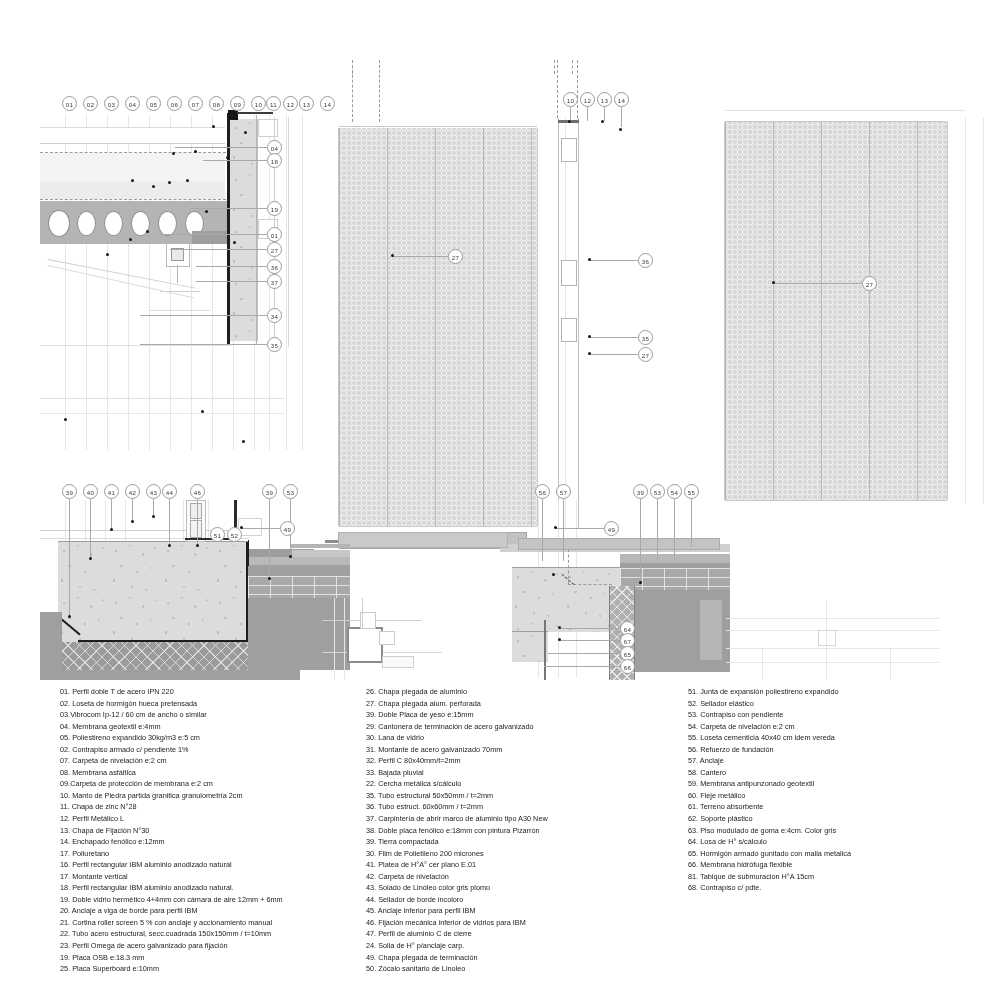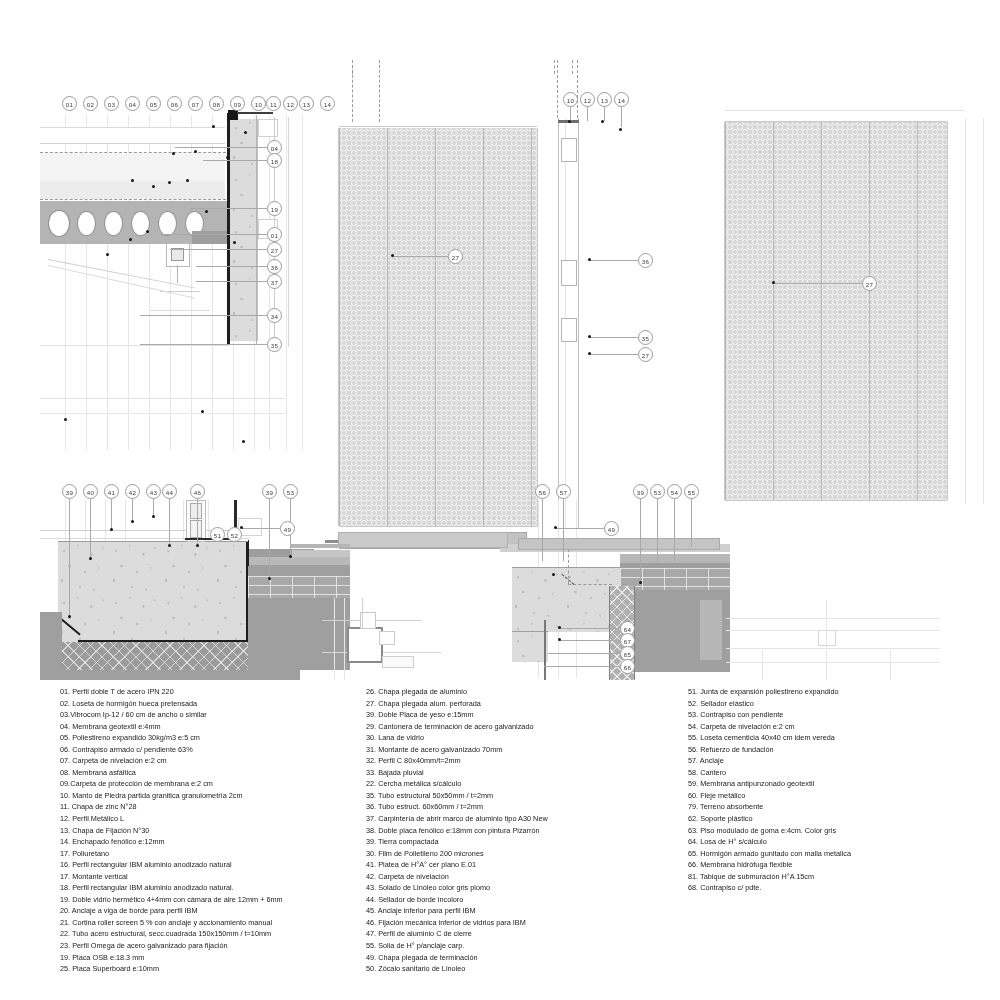--- a/index.html
+++ b/index.html
@@ -526,21 +526,21 @@
     <div class="dashv" style="left:232px; top:0; height:14px;"></div>
   </div>
 
   <div id="legend">
     <div class="legend-col" id="legend-col-1">
         <span class="item">01. Perfil doble T de acero IPN 220</span>
         <span class="item">02. Loseta de hormigón hueca pretensada</span>
         <span class="item">03.Vibrocom Ip-12 / 60 cm de ancho o similar</span>
         <span class="item">04. Membrana geotextil e:4mm</span>
         <span class="item">05. Poliestireno expandido 30kg/m3  e:5 cm</span>
-        <span class="item">06. Contrapiso armado c/ pendiente 63%</span>
+        <span class="item">02. Contrapiso armado c/ pendiente 1%</span>
         <span class="item">07. Carpeta de nivelación e:2 cm</span>
         <span class="item">08. Membrana asfáltica</span>
         <span class="item">09.Carpeta de protección de membrana e:2 cm</span>
         <span class="item">10. Manto de Piedra partida granitica granulometría 2cm</span>
         <span class="item">11. Chapa de zinc N°28</span>
         <span class="item">12. Perfil Metálico L</span>
         <span class="item">13. Chapa de Fijación N°30</span>
         <span class="item">14. Enchapado fenólico e:12mm</span>
         <span class="item">17. Poliuretano</span>
         <span class="item">16. Perfil rectangular IBM aluminio anodizado natural</span>
@@ -570,36 +570,36 @@
         <span class="item">38. Doble placa fenólico e:18mm con pintura Pizarrón</span>
         <span class="item">39. Tierra compactada</span>
         <span class="item">30. Film de Polietileno 200 micrones</span>
         <span class="item">41. Platea de H°A° cer plano E.01</span>
         <span class="item">42. Carpeta de nivelación</span>
         <span class="item">43. Solado de Linóleo color gris plomo</span>
         <span class="item">44. Sellador de borde incoloro</span>
         <span class="item">45. Anclaje inferior para perfil IBM</span>
         <span class="item">46. Fijación mecánica inferior de vidrios para IBM</span>
         <span class="item">47. Perfil de aluminio C de cierre</span>
-        <span class="item">55. Solia de H° p/anclaje carp.</span>
+        <span class="item">24. Solia de H° p/anclaje carp.</span>
         <span class="item">49. Chapa plegada de terminación</span>
         <span class="item">50. Zócalo sanitario de Linoleo</span>
       </div>
     <div class="legend-col" id="legend-col-3">
         <span class="item">51. Junta de expansión poliestireno expandido</span>
         <span class="item">52. Sellador elástico</span>
         <span class="item">53. Contrapiso con pendiente</span>
         <span class="item">54. Carpeta de nivelación e:2 cm</span>
         <span class="item">55. Loseta cementicia 40x40 cm idem vereda</span>
         <span class="item">56. Refuerzo de fundación</span>
         <span class="item">57. Anclaje</span>
         <span class="item">58. Cantero</span>
         <span class="item">59. Membrana antipunzonado geotextil</span>
         <span class="item">60. Fleje metálico</span>
-        <span class="item">79. Terreno absorbente</span>
+        <span class="item">61. Terreno absorbente</span>
         <span class="item">62. Soporte plástico</span>
         <span class="item">63. Piso modulado de goma e:4cm. Color gris</span>
         <span class="item">64. Losa de H° s/cálculo</span>
         <span class="item">65. Hormigón armado  gunitado con malla metalica</span>
         <span class="item">66. Membrana hidrófuga  flexible</span>
         <span class="item">81. Tabique de  submuración H°A 15cm</span>
         <span class="item">68. Contrapiso c/ pdte.</span>
       </div>
   </div>
 

